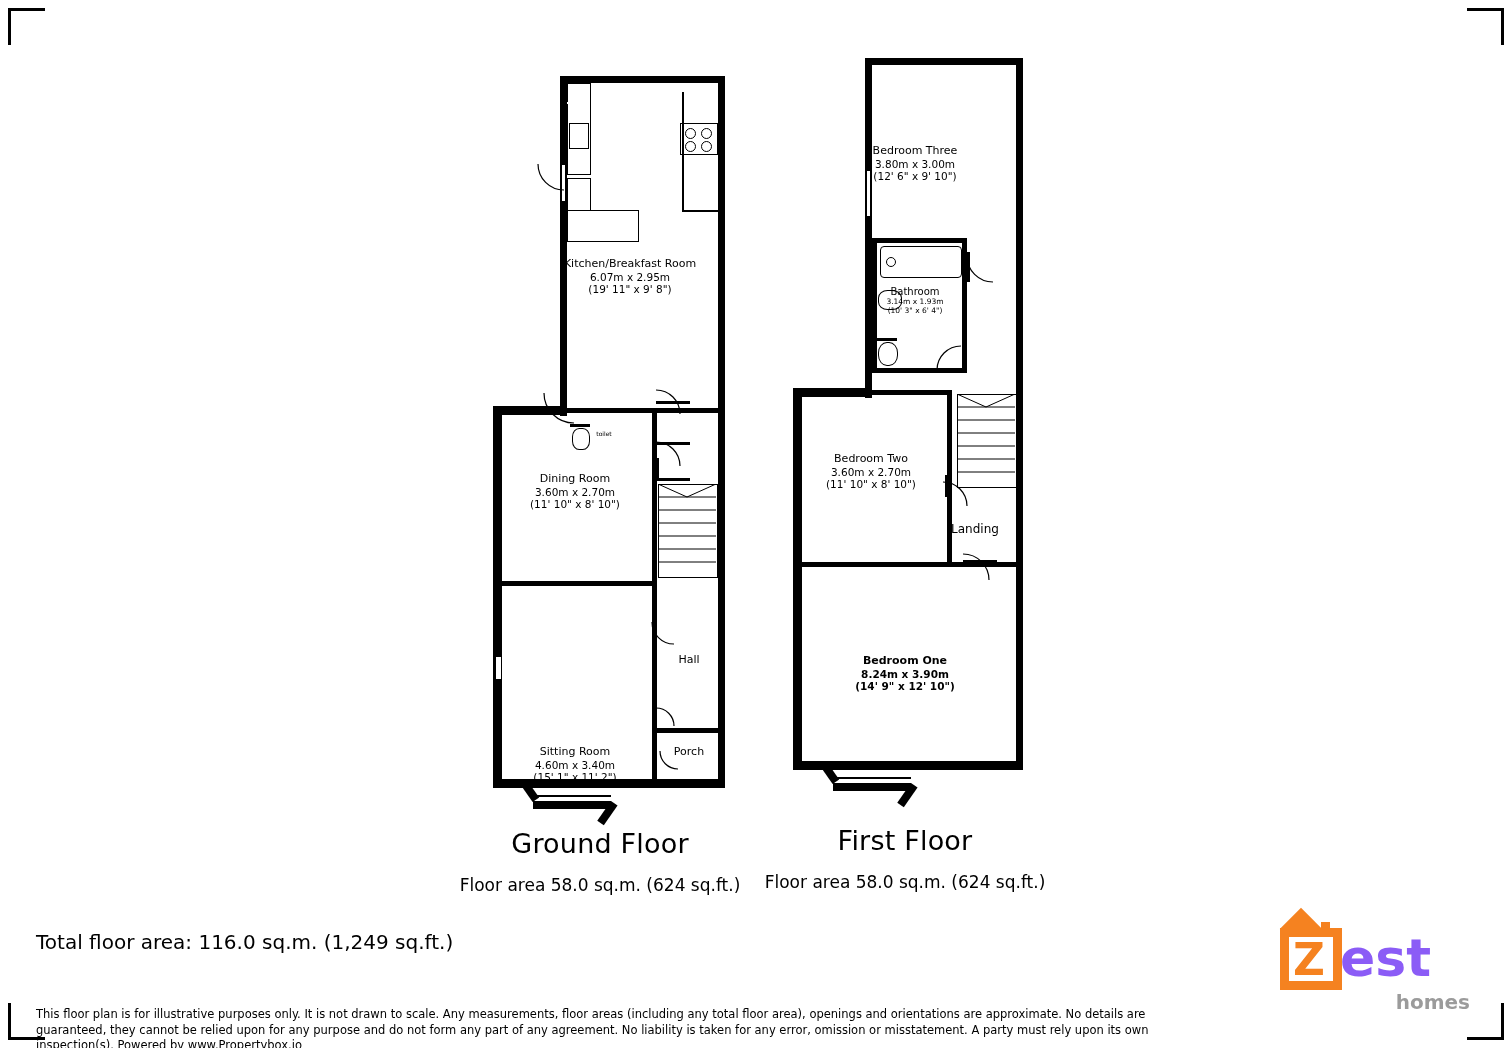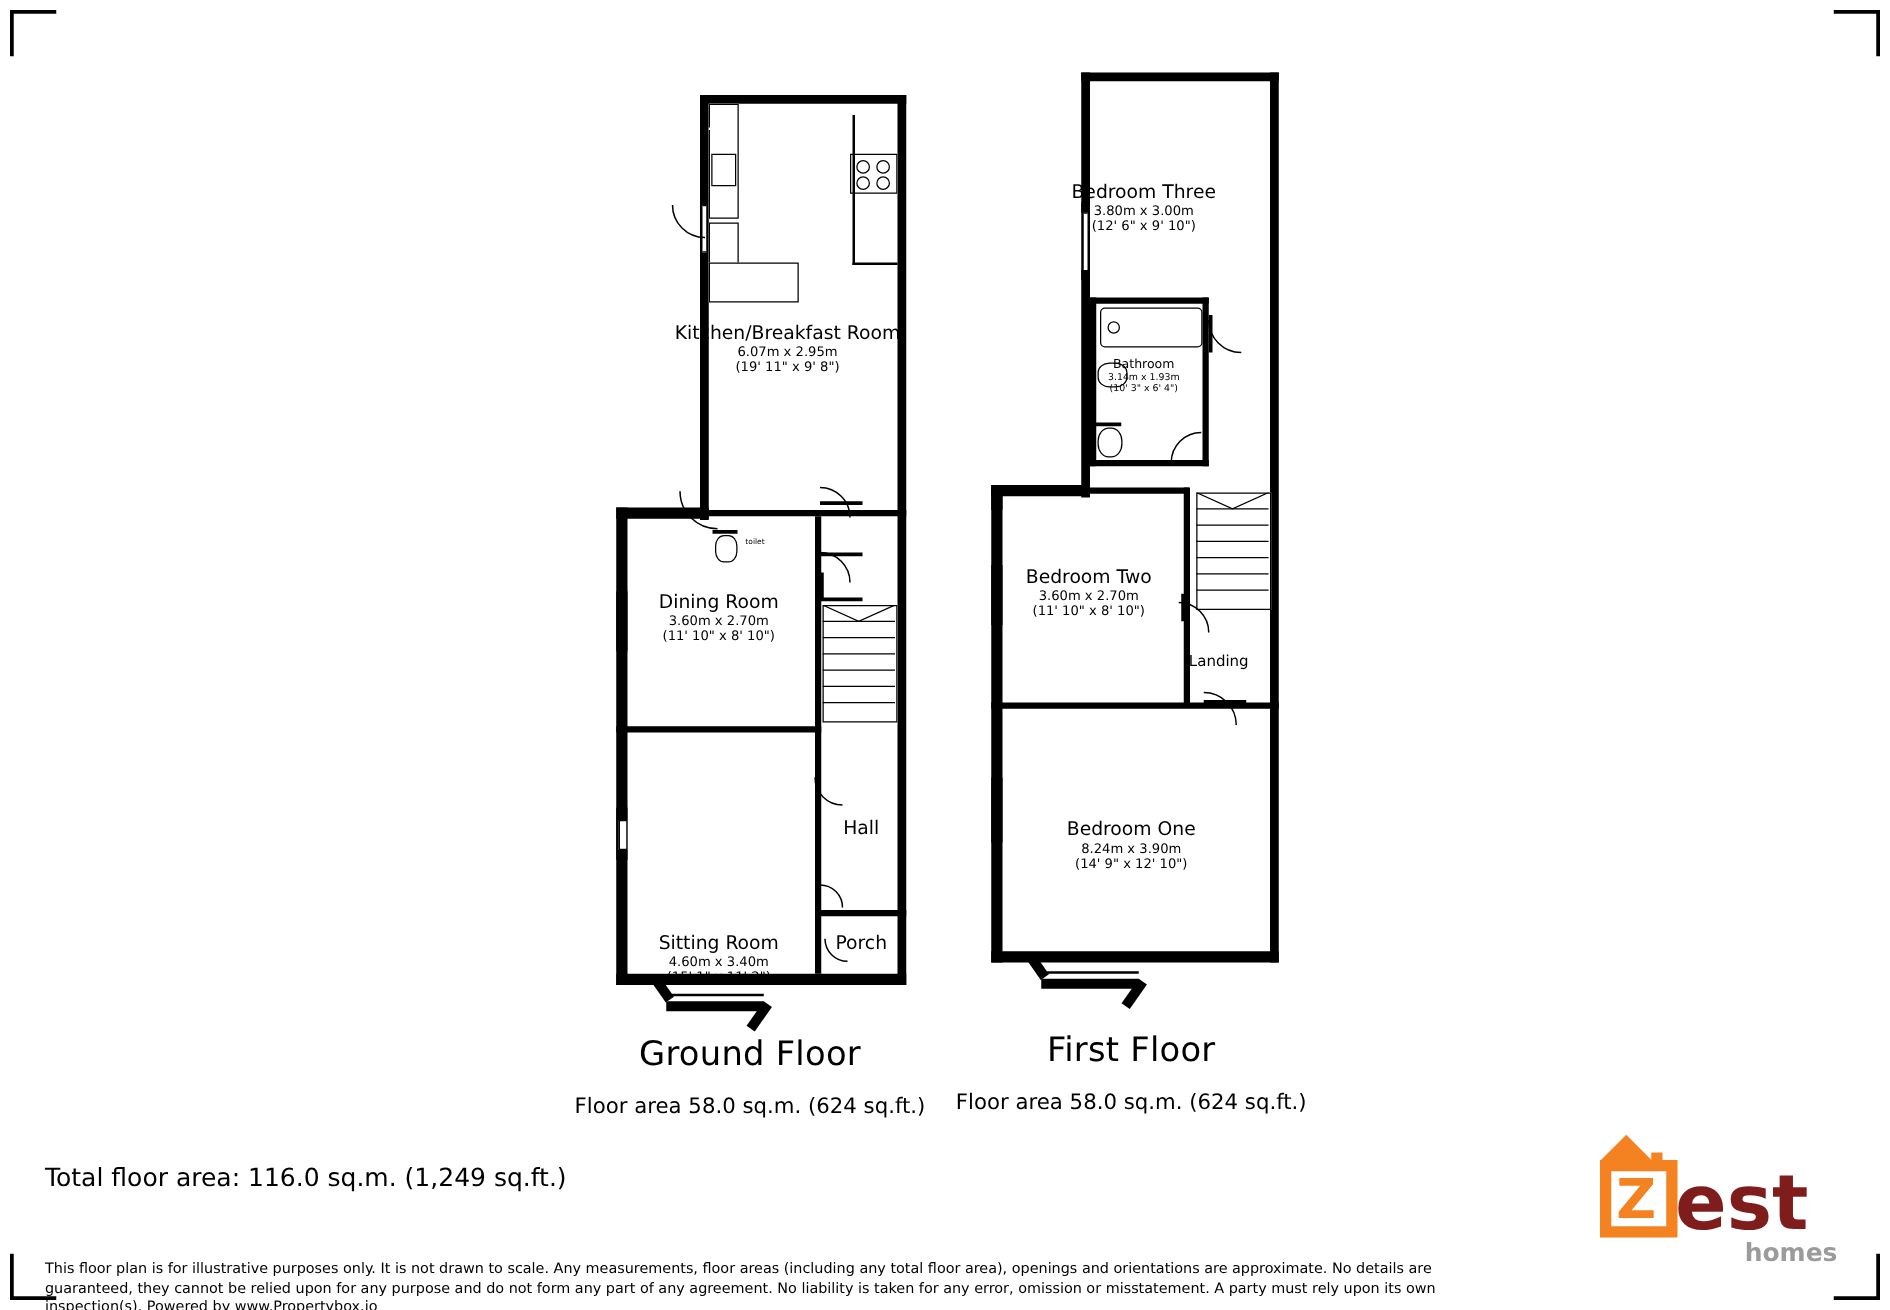--- a/index.html
+++ b/index.html
@@ -15,41 +15,41 @@
   .crop.tl{left:8px;top:8px;border-right:none;border-bottom:none;}
   .crop.tr{right:8px;top:8px;border-left:none;border-bottom:none;}
   .crop.bl{left:8px;bottom:8px;border-right:none;border-top:none;}
   .crop.br{right:8px;bottom:8px;border-left:none;border-top:none;}
 
   .plan{position:absolute;}
   .wall{position:absolute;background:#000;}
   .wall-thin{position:absolute;background:#000;}
   .fill{position:absolute;background:#ffffff;}
   .room-label{position:absolute;text-align:center;line-height:1.18;}
-  .room-label .nm{font-size:15px;}
+  .room-label .nm{font-size:11px;}
   .room-label .dim{font-size:10.5px;text-align:center;}
   .room-label.small .nm{font-size:10px;}
   .room-label.small .dim{font-size:7.5px;}
   .tiny{position:absolute;font-size:6px;text-align:center;}
 
   .floor-title{position:absolute;text-align:center;}
   .floor-title .ft{font-size:27px;letter-spacing:.2px;}
   .floor-title .fa{font-size:17px;line-height:1.25;margin-top:16px;}
 
   .total{position:absolute;left:36px;top:930px;font-size:20px;}
   .disclaimer{position:absolute;left:36px;top:1007px;width:1180px;font-size:11.5px;line-height:1.35;}
 
   
   .logo{position:absolute;right:42px;bottom:28px;width:190px;height:96px;}
   .logo .zbox{position:absolute;left:0;top:4px;width:62px;height:62px;border:9px solid #F58220;box-sizing:border-box;}
   .logo .zroof{position:absolute;left:6px;top:-10px;width:30px;height:30px;background:#F58220;transform:rotate(45deg);}
   .logo .zroofmask{position:absolute;left:0px;top:8px;width:62px;height:22px;background:#fff;}
   .logo .zchim{position:absolute;left:41px;top:-2px;width:9px;height:16px;background:#F58220;}
   .logo .zletter{position:absolute;left:13px;top:14px;font-size:44px;font-weight:bold;color:#F58220;line-height:1;font-family:"DejaVu Sans",sans-serif;}
-  .logo .est{position:absolute;left:60px;top:8px;font-size:61px;font-weight:bold;color:#7f1d1d;line-height:1;}
+  .logo .est{position:absolute;left:60px;top:8px;font-size:52px;font-weight:bold;color:#8b5cf6;line-height:1;}
   .logo .homes{position:absolute;right:0;top:66px;font-size:20px;font-weight:bold;color:#9b9b9b;}
 </style>
 </head>
 <body>
 
 <div class="crop tl"></div>
 <div class="crop tr"></div>
 <div class="crop bl"></div>
 <div class="crop br"></div>
 
@@ -227,21 +227,21 @@
     <div class="dim">3.14m x 1.93m</div>
     <div class="dim">(10' 3" x 6' 4")</div>
   </div>
 
   <div class="room-label" style="left:0px;top:403px;width:172px;">
     <div class="nm">Bedroom Two</div>
     <div class="dim">3.60m x 2.70m</div>
     <div class="dim">(11' 10" x 8' 10")</div>
   </div>
 
-  <div class="room-label" style="left:35px;top:605px;width:170px;">
+  <div class="room-label" style="left:35px;top:605px;width:170px;font-weight:bold;">
     <div class="nm">Bedroom One</div>
     <div class="dim">8.24m x 3.90m</div>
     <div class="dim">(14' 9" x 12' 10")</div>
   </div>
 
   <div class="room-label" style="left:140px;top:472px;width:100px;">
     <div class="nm" style="font-size:12px;">Landing</div>
   </div>
 </div>
 

